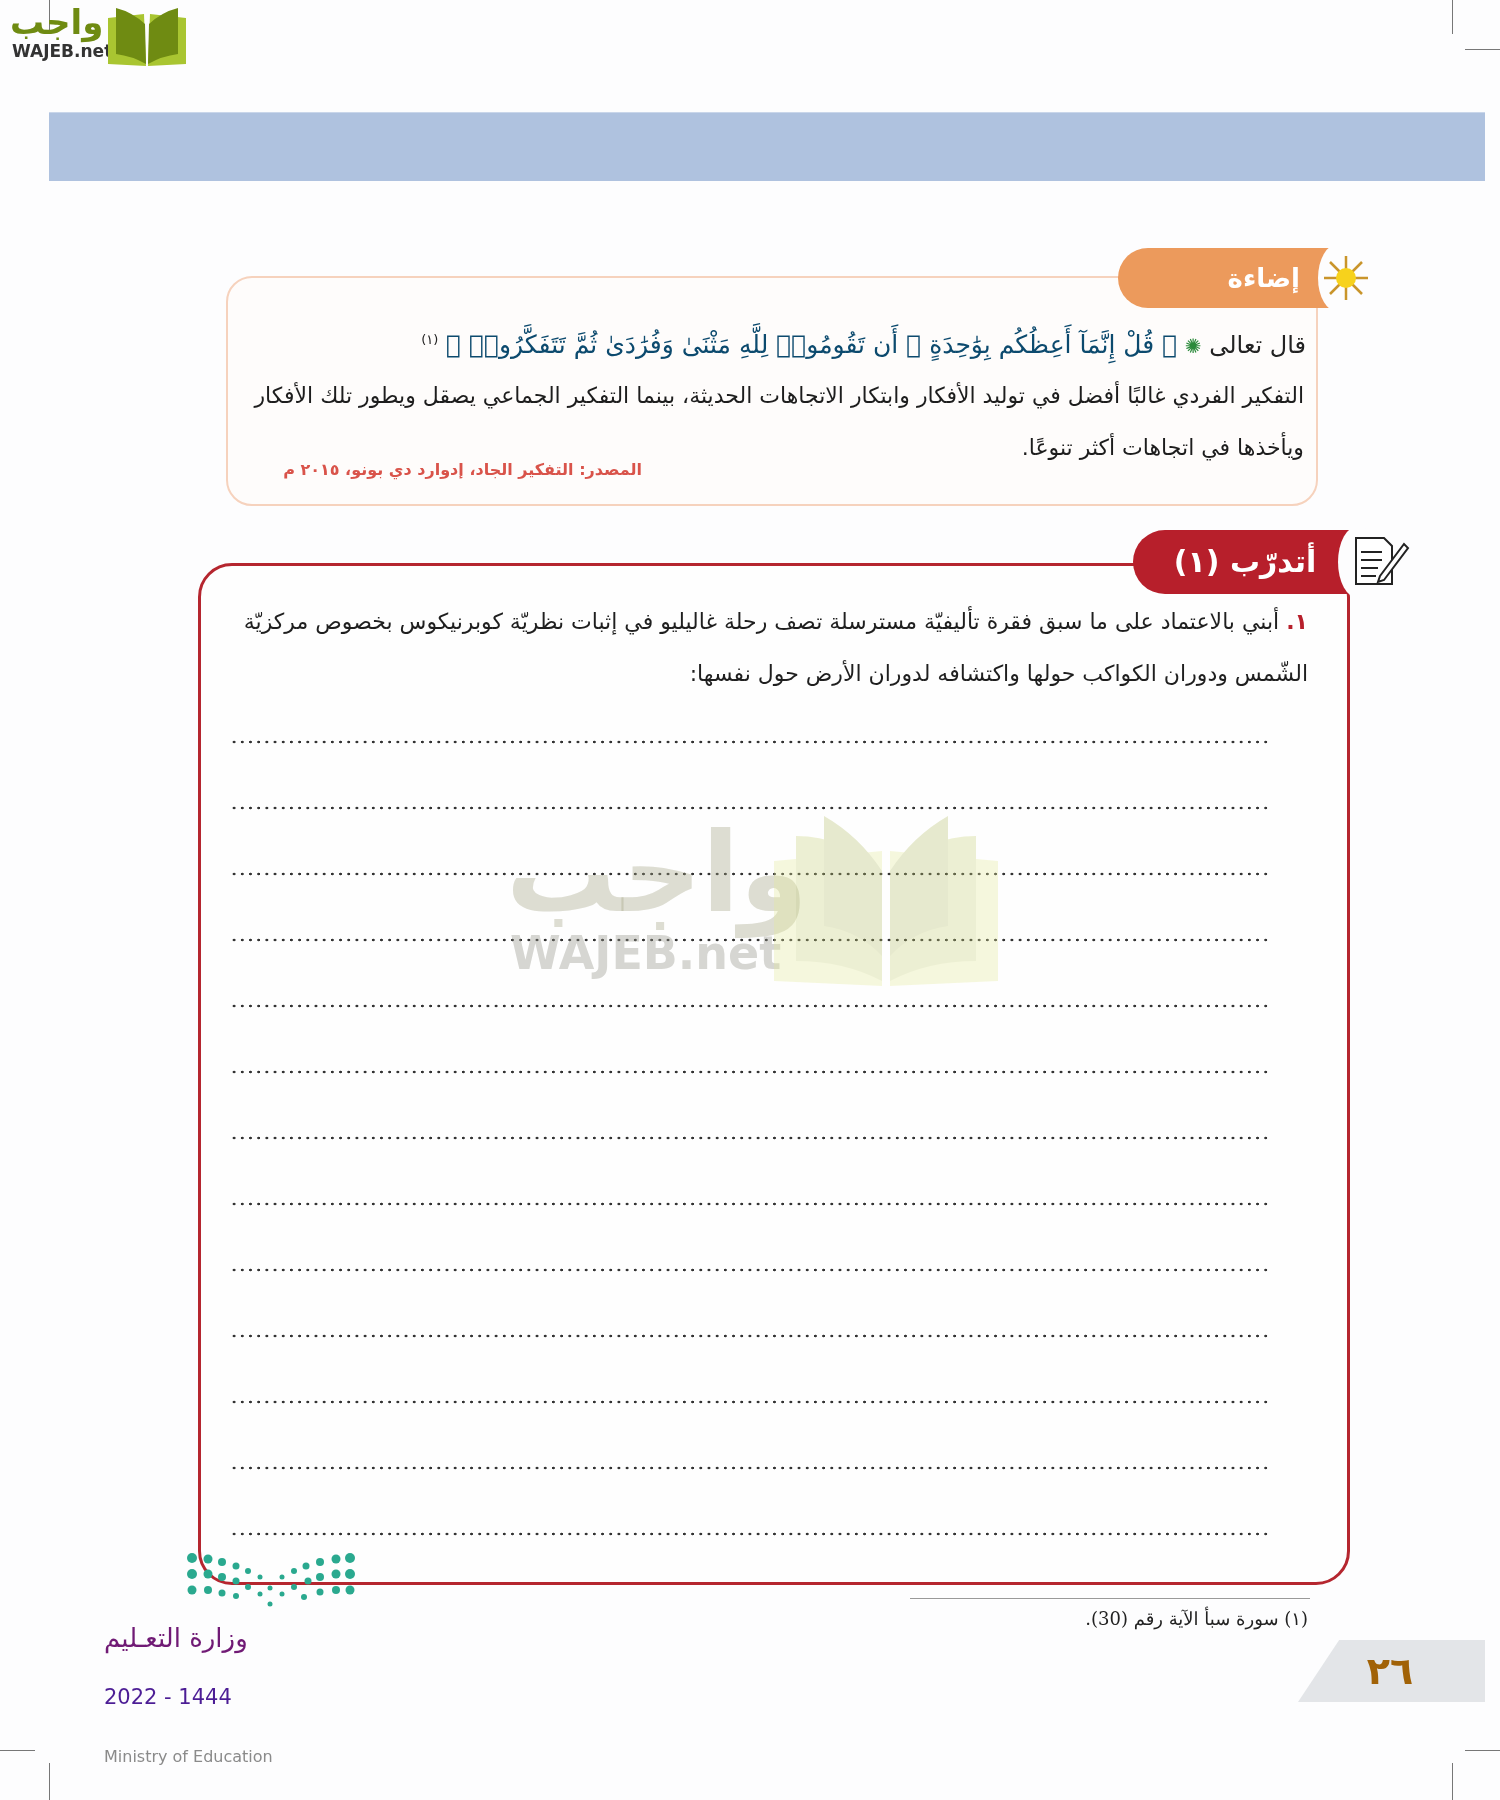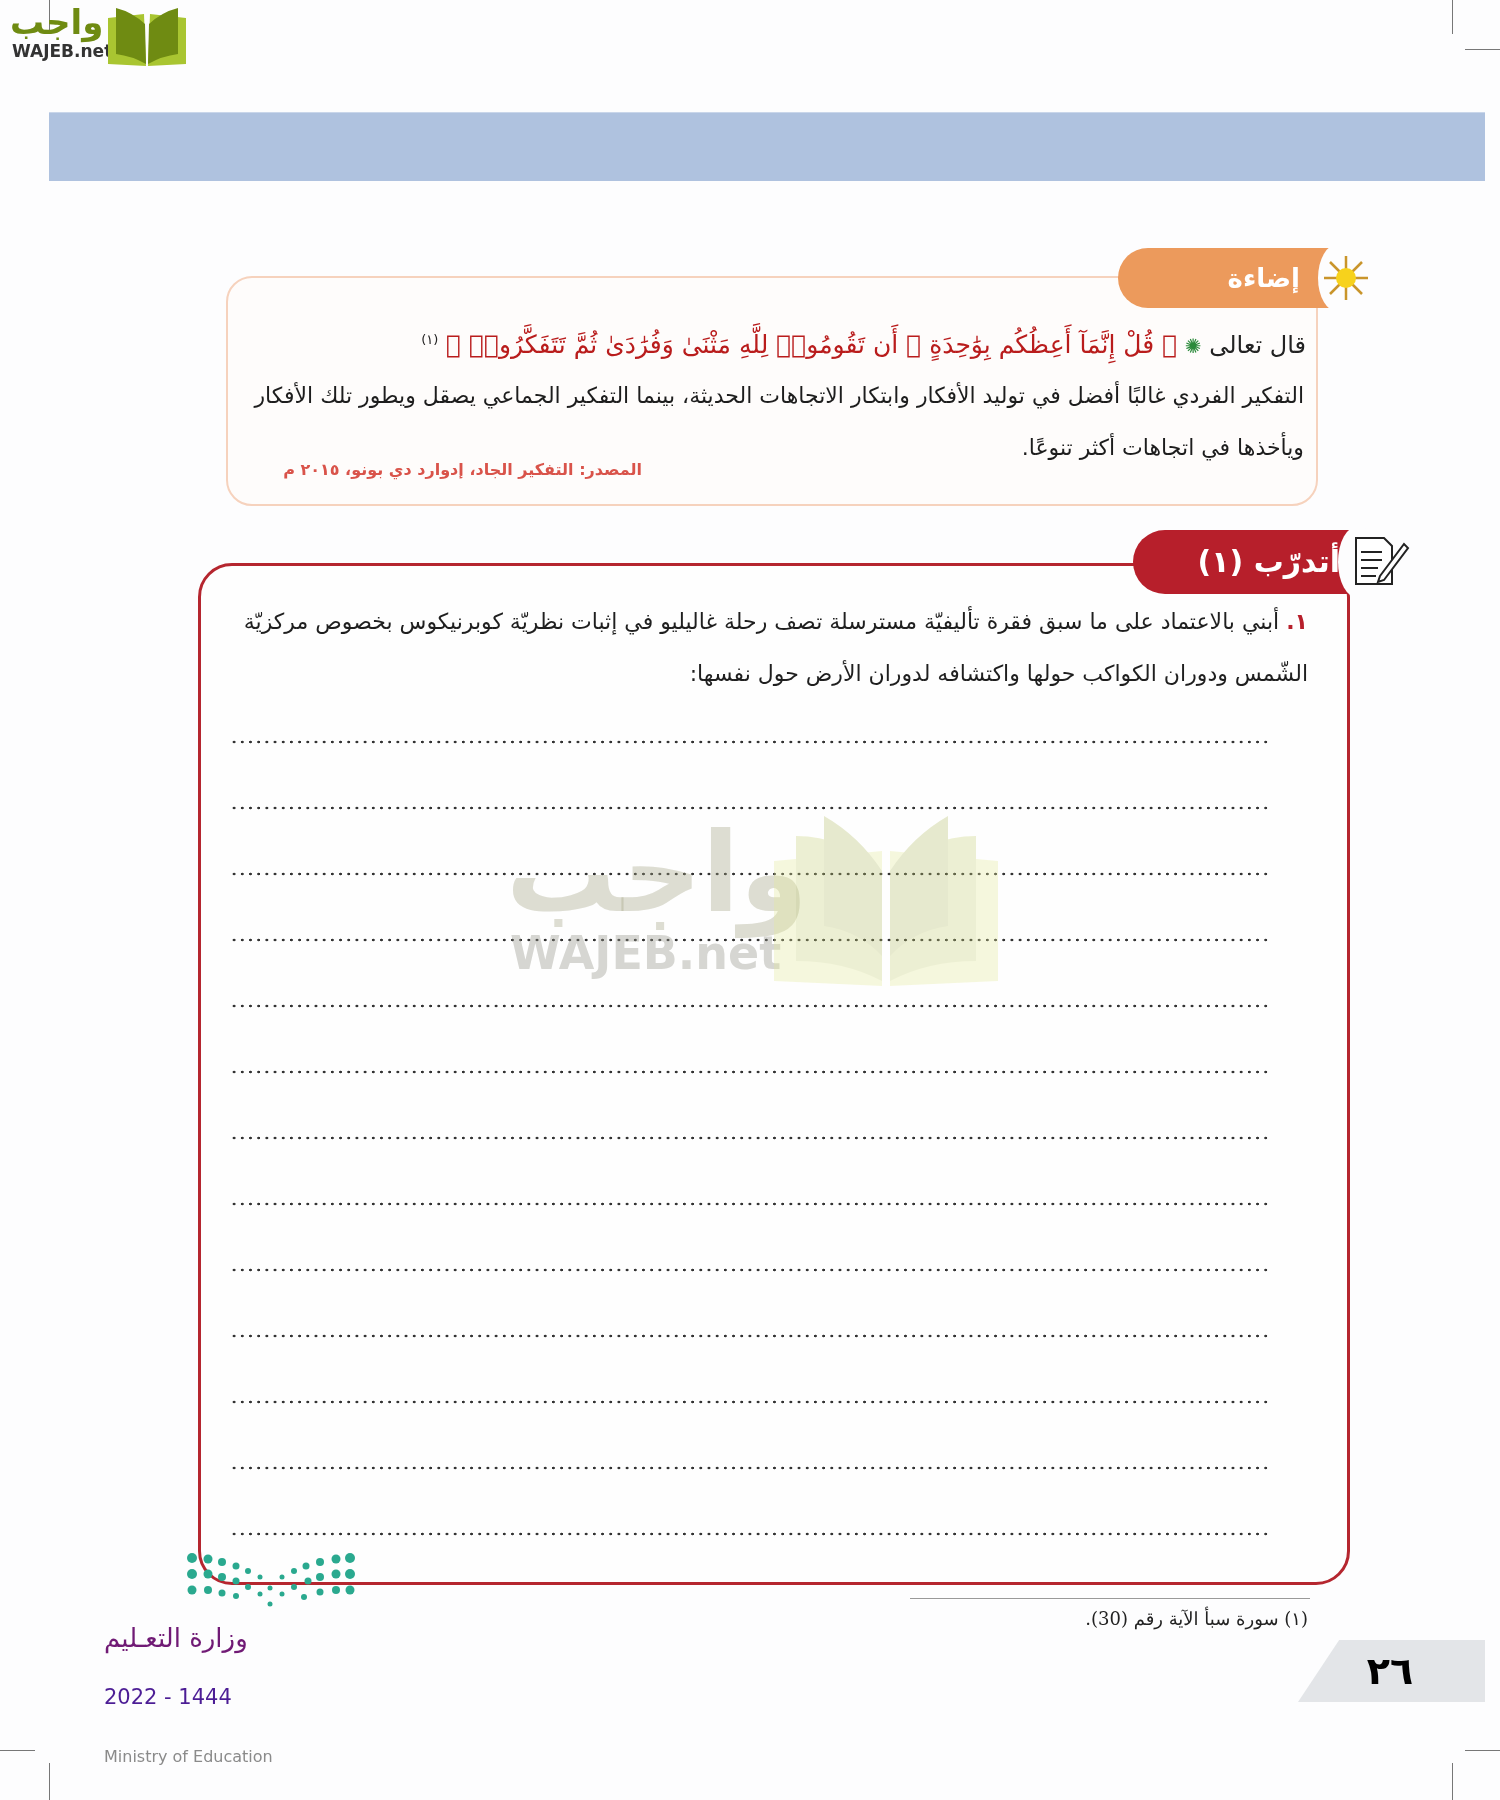--- a/index.html
+++ b/index.html
@@ -7,43 +7,43 @@
   .abs{position:absolute;}
   .crop{position:absolute;background:#777;}
   .band{left:49px;top:112px;width:1436px;height:68px;background:#afc2df;border-top:1px solid #c9d6ea;}
   
   .illum-box{left:226px;top:276px;width:1088px;height:226px;border:2px solid #f6d2bd;border-radius:26px;background:#fefcfb;}
   .illum-tab{left:1118px;top:248px;width:212px;height:60px;background:#ec9a5c;border-radius:30px 0 0 30px;}
   .illum-tab-notch{left:1318px;top:244px;width:40px;height:68px;background:#fdfdfe;border-radius:50%;}
   .illum-title{left:1150px;top:256px;width:150px;height:44px;color:#fff;font-size:26px;font-weight:bold;text-align:right;line-height:44px;direction:rtl;}
   .rtl{direction:rtl;text-align:right;}
   .quran-line{right:194px;top:318px;width:900px;font-size:24px;line-height:44px;color:#222;white-space:nowrap;}
-  .quran-line .verse{color:#b91c1c;font-family:"DejaVu Serif",serif;font-size:25px;}
+  .quran-line .verse{color:#0c4a6e;font-family:"DejaVu Serif",serif;font-size:25px;}
   .quran-line .orn{color:#2a8a3a;font-size:20px;}
   .quran-line sup{font-size:13px;color:#222;}
   .body-text{right:196px;top:370px;width:1060px;font-size:22px;line-height:52px;color:#1d1d1d;}
   .source{right:858px;top:460px;font-size:16px;font-weight:bold;color:#d9534a;white-space:nowrap;}
   
   .prac-box{left:198px;top:563px;width:1146px;height:1016px;border:3px solid #b5262f;border-radius:34px;background:#fefefe;}
   .prac-tab{left:1133px;top:530px;width:222px;height:64px;background:#b71f2b;border-radius:32px 0 0 32px;}
   .prac-tab-notch{left:1338px;top:526px;width:40px;height:72px;background:#fdfdfe;border-radius:50%;}
-  .prac-title{left:1150px;top:533px;width:190px;height:58px;color:#fff;font-size:30px;font-weight:bold;text-align:right;line-height:58px;direction:rtl;}
+  .prac-title{left:1150px;top:533px;width:190px;height:58px;color:#fff;font-size:30px;font-weight:bold;text-align:center;line-height:58px;direction:rtl;}
   .question{right:192px;top:596px;width:1110px;font-size:22px;line-height:52px;color:#1f1f1f;}
   .dots{left:230px;width:1040px;height:4px;background-image:radial-gradient(circle,#333 1.2px,transparent 1.6px);background-size:8.2px 4px;background-repeat:repeat-x;}
   
   .wm-ar{left:506px;top:818px;font-size:110px;font-weight:bold;color:rgba(160,160,130,0.35);line-height:110px;direction:rtl;}
   .wm-en{left:510px;top:928px;font-size:46px;font-weight:bold;color:rgba(150,150,140,0.38);line-height:50px;}
   
   .logo-ar{left:10px;top:2px;font-size:34px;font-weight:bold;color:#6f8b12;line-height:40px;direction:rtl;}
   .logo-en{left:12px;top:42px;font-size:17px;font-weight:bold;color:#333;line-height:18px;}
   
   .fn-rule{left:910px;top:1598px;width:400px;height:1px;background:#999;}
   .fn-text{right:192px;top:1608px;font-size:18px;color:#222;white-space:nowrap;font-family:"DejaVu Serif",serif;}
   .page-tab{left:1298px;top:1640px;width:187px;height:62px;background:#e3e5e8;clip-path:polygon(22% 0,100% 0,100% 100%,0 100%);}
-  .page-num{left:1330px;top:1640px;width:120px;height:62px;font-size:38px;font-weight:bold;color:#000000;text-align:center;line-height:62px;}
+  .page-num{left:1330px;top:1640px;width:120px;height:62px;font-size:38px;font-weight:bold;color:#a16207;text-align:center;line-height:62px;}
   .moe-ar{left:104px;top:1622px;font-size:26px;color:#701a75;line-height:32px;direction:rtl;}
   .moe-en{left:104px;top:1699px;font-size:16px;color:#8a8a8a;line-height:20px;margin-top:48px;}
   .moe-year{left:104px;top:1684px;font-size:21px;color:#4c1d95;line-height:26px;}
 </style>
 </head>
 <body>
 
 <div class="crop" style="left:1452px;top:0;width:1px;height:34px;"></div>
 <div class="crop" style="left:1465px;top:49px;width:35px;height:1px;"></div>
 <div class="crop" style="left:0;top:1750px;width:35px;height:1px;"></div>

